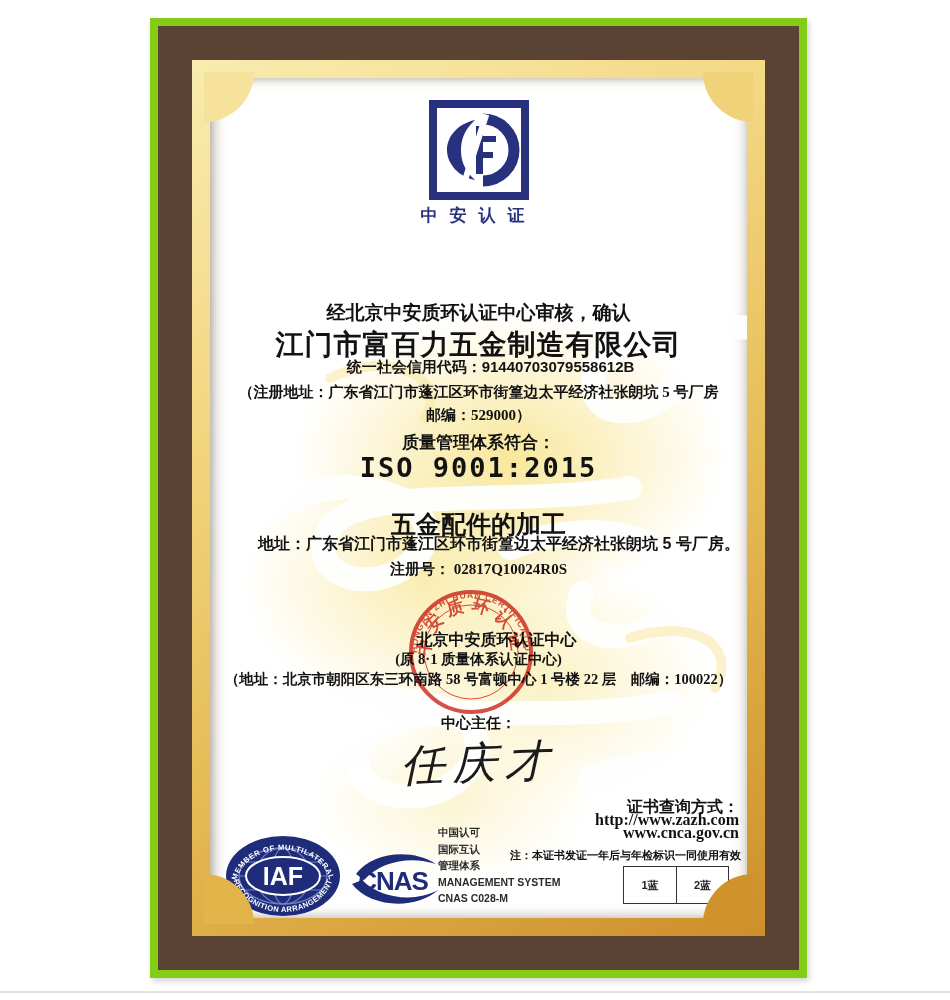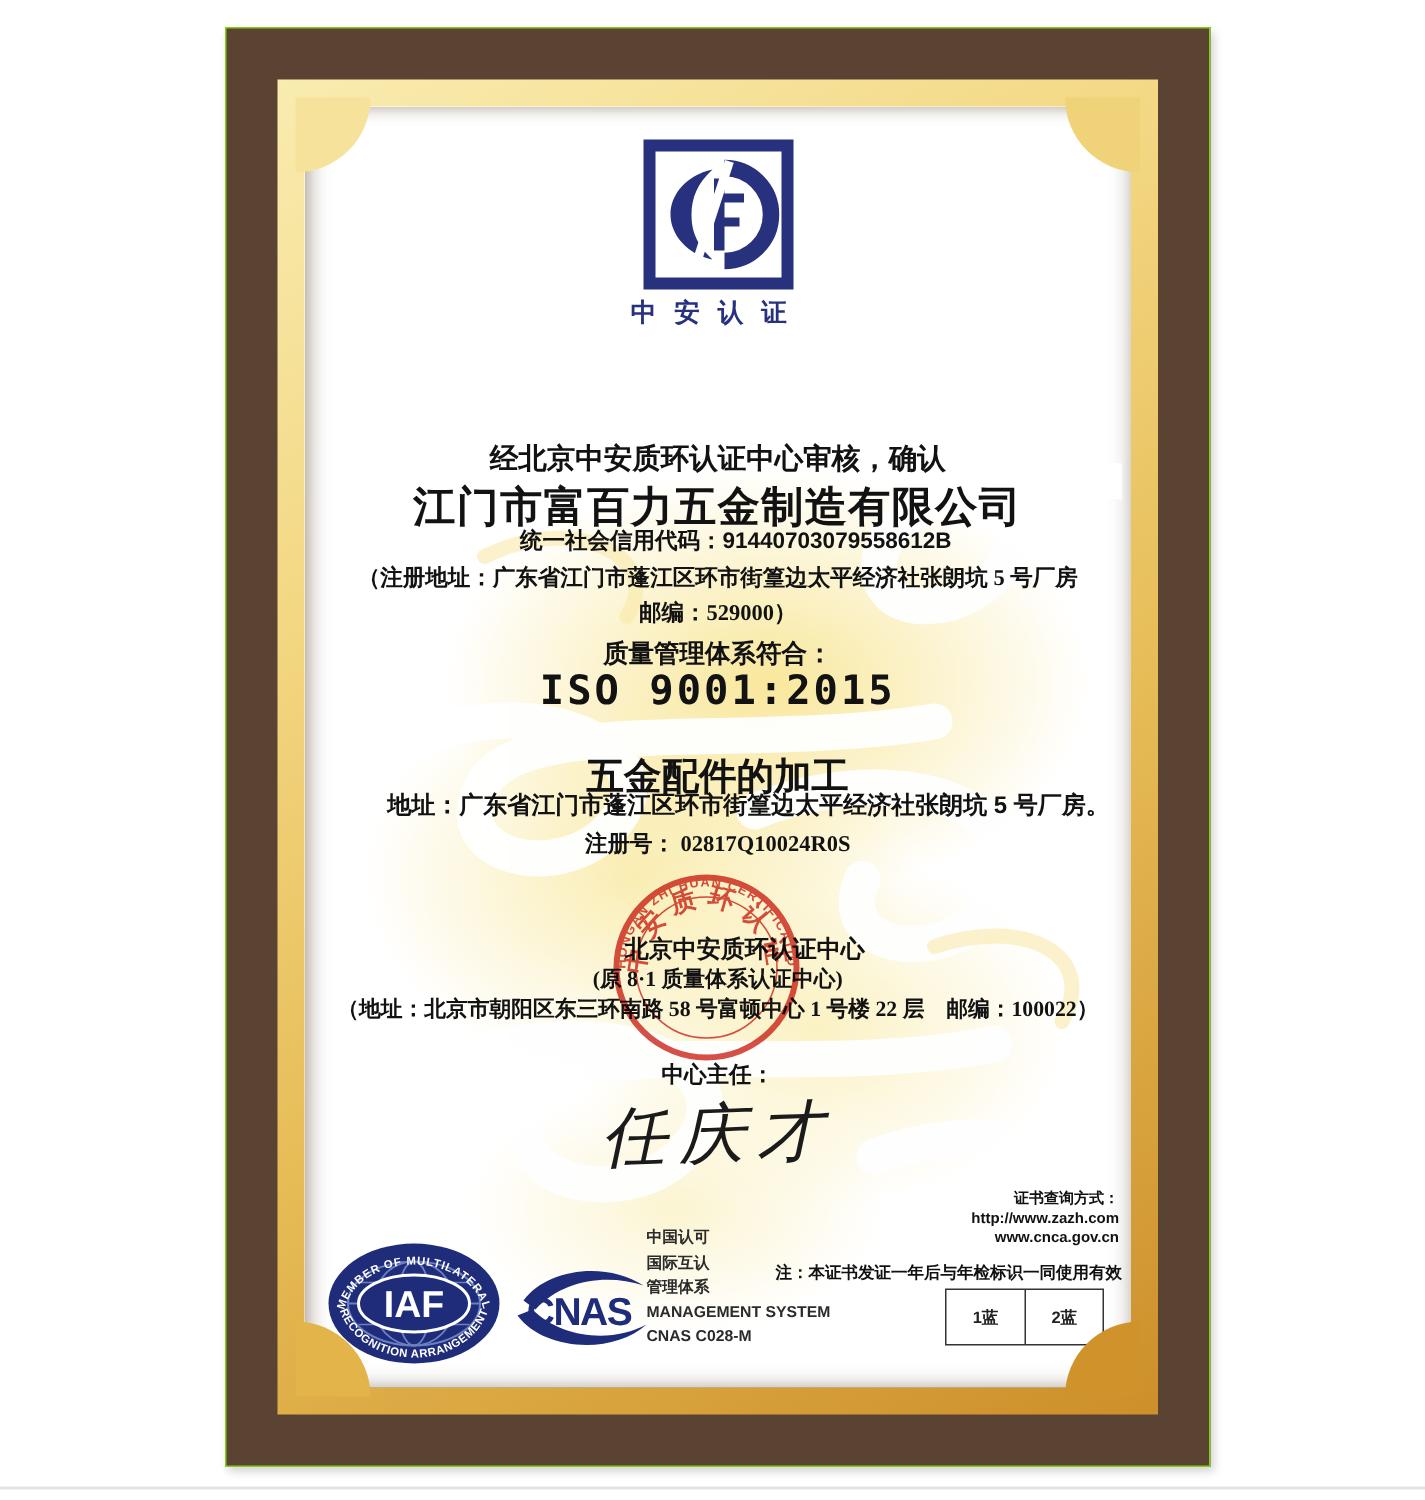--- a/index.html
+++ b/index.html
@@ -2,21 +2,21 @@
 <html><head>
 <meta charset="utf-8">
 <style>
   * { box-sizing: border-box; margin: 0; padding: 0; }
   html,body { width: 950px; height: 1000px; background:#ffffff; overflow:hidden;
               font-family:"Liberation Sans", sans-serif; }
   .page { position:relative; width:950px; height:1000px; background:#fff; }
 
   
   .cert-frame { position:absolute; left:150px; top:18px; width:657px; height:960px;
-                background:#5b4334; border:1px solid #84cc16;
+                background:#5b4334; border:8px solid #84cc16;
                 box-shadow: 2px 3px 6px rgba(0,0,0,.18); }
   .gold-band { position:absolute; inset:34px;
                background: linear-gradient(150deg,#f9ecb0 0%, #f3d782 30%, #e6bc56 60%, #cd8f2a 100%); }
   .corner { position:absolute; width:50px; height:50px; z-index:3; }
   .corner.tl { left:12px;  top:12px;    background:#f7e29c; border-bottom-right-radius:100%; }
   .corner.tr { right:12px; top:12px;    background:#f0d379; border-bottom-left-radius:100%; }
   .corner.bl { left:12px;  bottom:12px; background:#e2b44a; border-top-right-radius:100%; }
   .corner.br { right:12px; bottom:12px; background:#d0922b; border-top-left-radius:100%; }
 
   .paper { position:absolute; inset:18px; z-index:2; background:#ffffff; overflow:hidden;
@@ -58,22 +58,22 @@
 
   .seal { position:absolute; left:50%; top:509px; margin-left:-8px; transform:translateX(-50%);
           z-index:3; mix-blend-mode:multiply; opacity:.85; }
 
   
   .iaf-logo  { position:absolute; left:14px;  top:756px; z-index:2; }
   .cnas-logo { position:absolute; left:136px; top:770px; z-index:2; }
   .acc-col   { position:absolute; left:228px; top:746px; z-index:2; text-align:left;
                font-size:10.5px; font-weight:bold; color:#2b2b2b; line-height:16.5px; }
   .query     { position:absolute; right:8px; top:722px; z-index:2; text-align:right;
-               font-size:10px; font-weight:bold; line-height:13px; color:#111;
-               font-family:Liberation Sans, sans-serif; }
+               font-size:16px; font-weight:bold; line-height:13px; color:#111;
+               font-family:Liberation Serif, serif; }
   .note      { position:absolute; right:6px; top:770px; z-index:2; font-size:11px;
                font-weight:bold; color:#111; font-family:"Liberation Serif",serif; }
   .year-table{ position:absolute; right:18px; top:788px; z-index:2; display:flex;
                border:1px solid #333; }
   .year-cell { width:52px; height:36px; display:flex; align-items:center; justify-content:center;
                font-size:11px; font-weight:bold; color:#222; }
   .year-cell + .year-cell { border-left:1px solid #333; }
 
   .floor-line { position:absolute; left:0; right:0; bottom:7px; height:2px; background:#e3e3e3; }
 </style>

